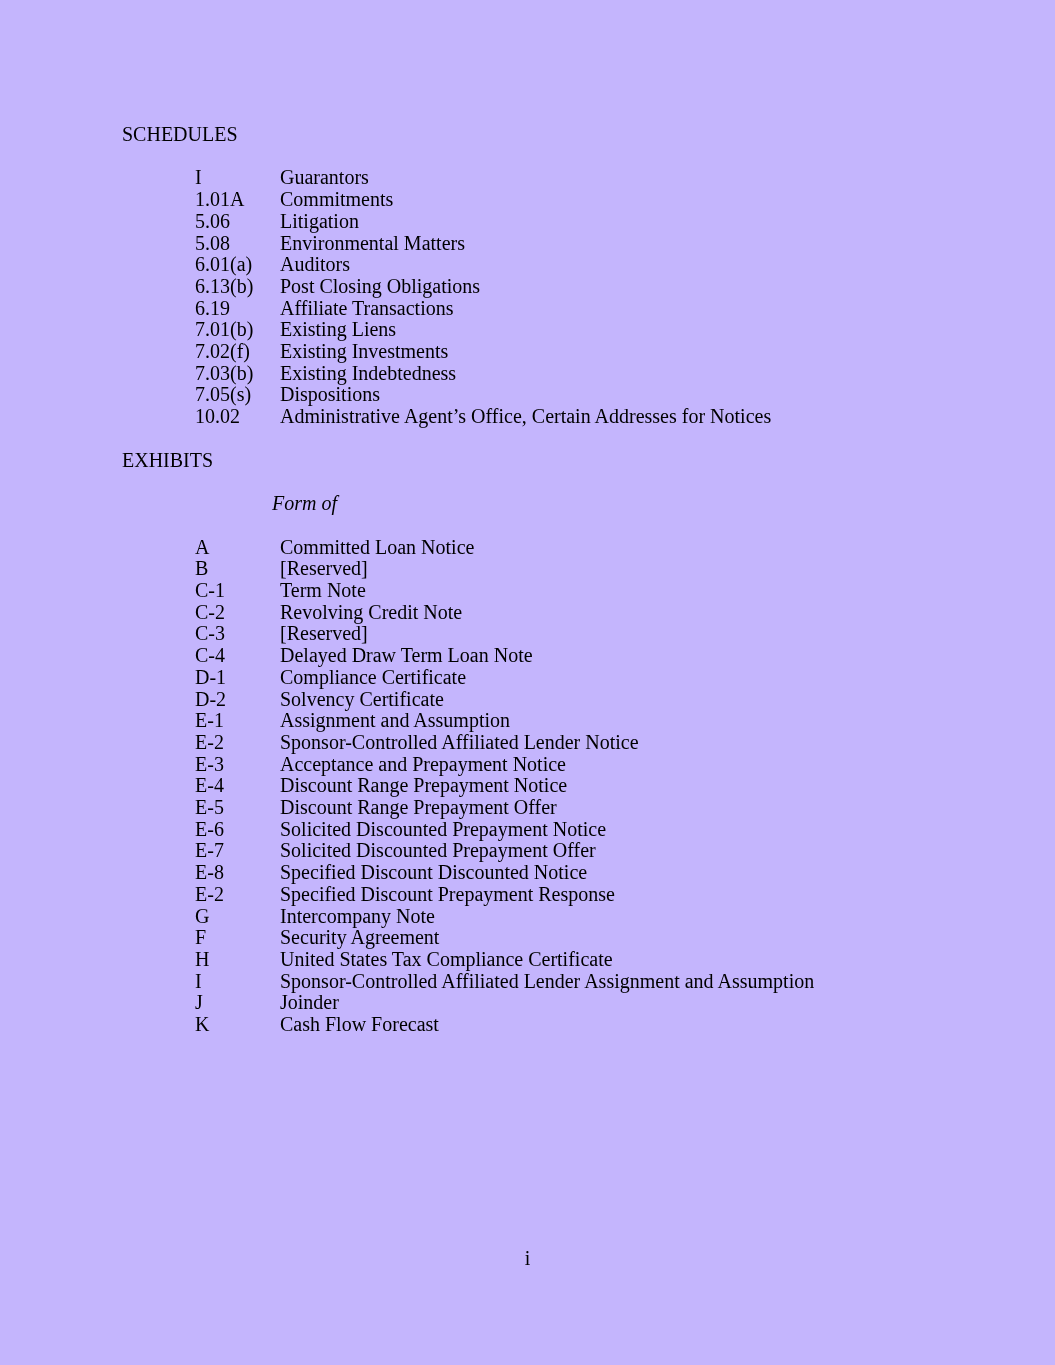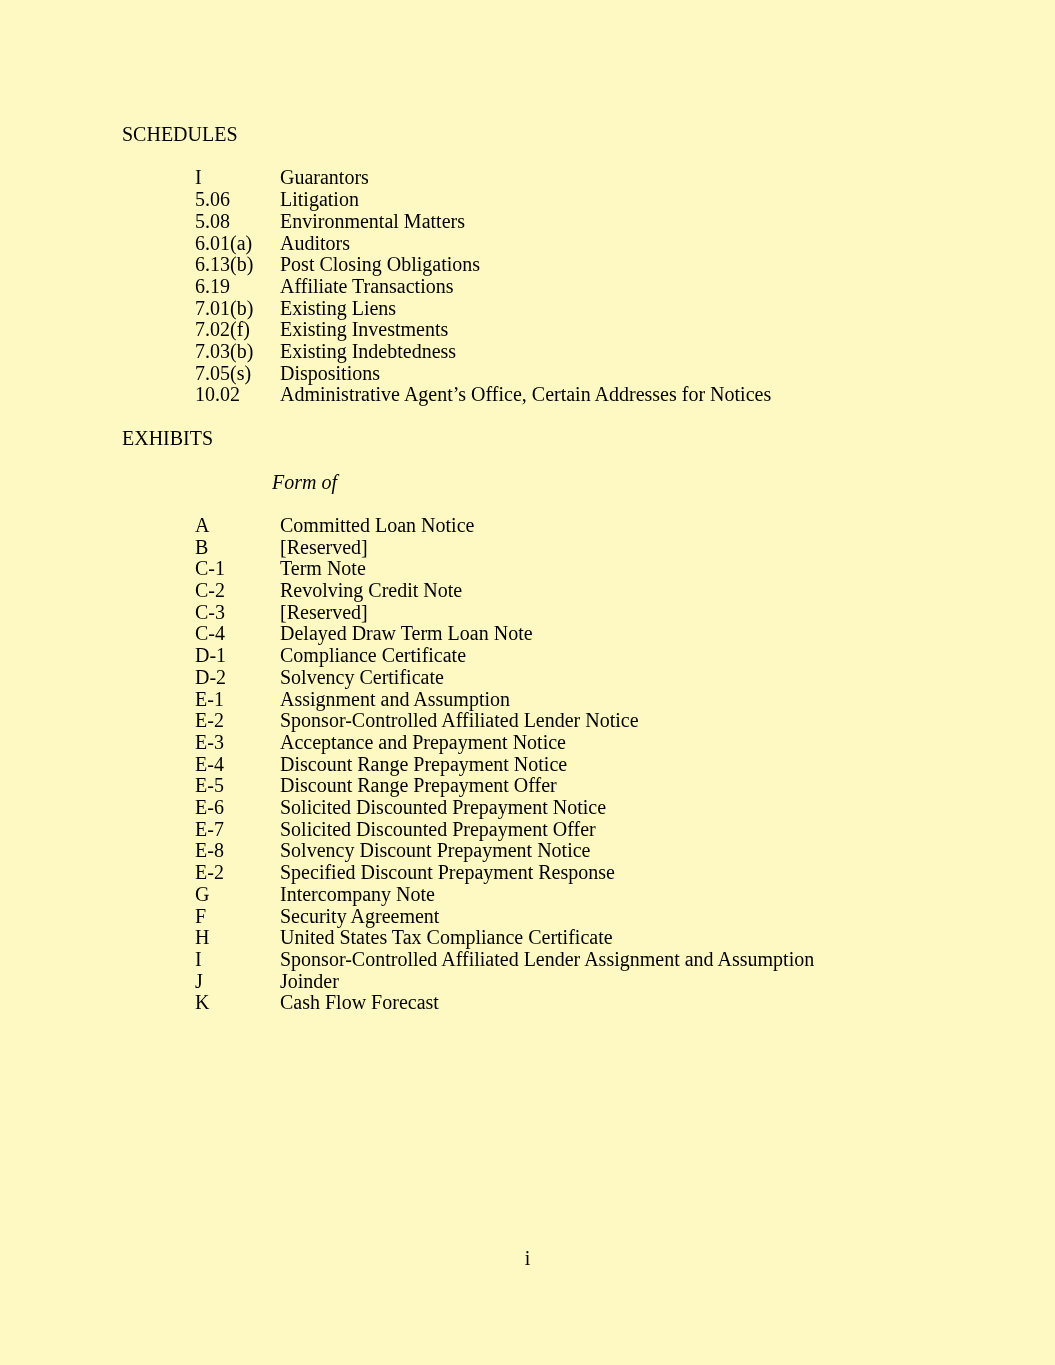--- a/index.html
+++ b/index.html
@@ -4,21 +4,21 @@
 <style>
   html, body {
     margin: 0;
     padding: 0;
     background: #ffffff;
   }
   .page {
     position: relative;
     width: 1055px;
     height: 1365px;
-    background: #fef9c3;
+    background: #c4b5fd;
     color: #000000;
     font-family: "Liberation Serif", "DejaVu Serif", serif;
     font-size: 20px;
     line-height: 21.7px;
     box-sizing: border-box;
     padding-top: 124px;
     overflow: hidden;
   }
   .section-heading {
     margin-left: 122px;
@@ -58,20 +58,21 @@
 </style>
 </head>
 <body>
 
 <div class="page">
 
   <div class="section-heading">SCHEDULES</div>
 
   <div class="list">
       <div class="row"><span class="num">I</span><span class="title">Guarantors</span></div>
+      <div class="row"><span class="num">1.01A</span><span class="title">Commitments</span></div>
       <div class="row"><span class="num">5.06</span><span class="title">Litigation</span></div>
       <div class="row"><span class="num">5.08</span><span class="title">Environmental Matters</span></div>
       <div class="row"><span class="num">6.01(a)</span><span class="title">Auditors</span></div>
       <div class="row"><span class="num">6.13(b)</span><span class="title">Post Closing Obligations</span></div>
       <div class="row"><span class="num">6.19</span><span class="title">Affiliate Transactions</span></div>
       <div class="row"><span class="num">7.01(b)</span><span class="title">Existing Liens</span></div>
       <div class="row"><span class="num">7.02(f)</span><span class="title">Existing Investments</span></div>
       <div class="row"><span class="num">7.03(b)</span><span class="title">Existing Indebtedness</span></div>
       <div class="row"><span class="num">7.05(s)</span><span class="title">Dispositions</span></div>
       <div class="row"><span class="num">10.02</span><span class="title">Administrative Agent’s Office, Certain Addresses for Notices</span></div>
@@ -90,21 +91,21 @@
       <div class="row"><span class="num">C-4</span><span class="title">Delayed Draw Term Loan Note</span></div>
       <div class="row"><span class="num">D-1</span><span class="title">Compliance Certificate</span></div>
       <div class="row"><span class="num">D-2</span><span class="title">Solvency Certificate</span></div>
       <div class="row"><span class="num">E-1</span><span class="title">Assignment and Assumption</span></div>
       <div class="row"><span class="num">E-2</span><span class="title">Sponsor-Controlled Affiliated Lender Notice</span></div>
       <div class="row"><span class="num">E-3</span><span class="title">Acceptance and Prepayment Notice</span></div>
       <div class="row"><span class="num">E-4</span><span class="title">Discount Range Prepayment Notice</span></div>
       <div class="row"><span class="num">E-5</span><span class="title">Discount Range Prepayment Offer</span></div>
       <div class="row"><span class="num">E-6</span><span class="title">Solicited Discounted Prepayment Notice</span></div>
       <div class="row"><span class="num">E-7</span><span class="title">Solicited Discounted Prepayment Offer</span></div>
-      <div class="row"><span class="num">E-8</span><span class="title">Solvency Discount Prepayment Notice</span></div>
+      <div class="row"><span class="num">E-8</span><span class="title">Specified Discount Discounted Notice</span></div>
       <div class="row"><span class="num">E-2</span><span class="title">Specified Discount Prepayment Response</span></div>
       <div class="row"><span class="num">G</span><span class="title">Intercompany Note</span></div>
       <div class="row"><span class="num">F</span><span class="title">Security Agreement</span></div>
       <div class="row"><span class="num">H</span><span class="title">United States Tax Compliance Certificate</span></div>
       <div class="row"><span class="num">I</span><span class="title">Sponsor-Controlled Affiliated Lender Assignment and Assumption</span></div>
       <div class="row"><span class="num">J</span><span class="title">Joinder</span></div>
       <div class="row"><span class="num">K</span><span class="title">Cash Flow Forecast</span></div>
     </div>
 
   <div class="page-number">i</div>

